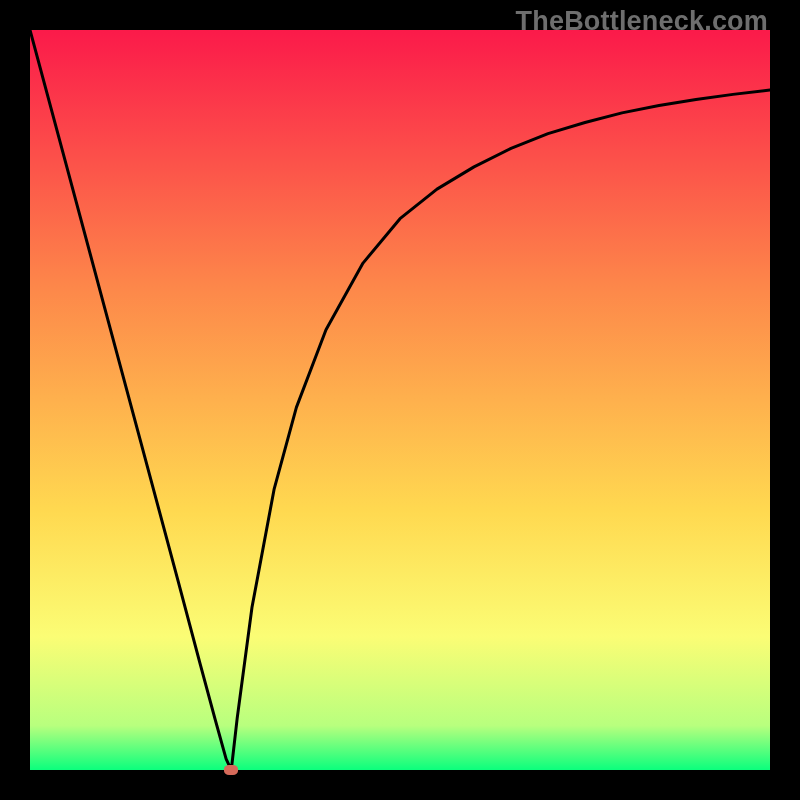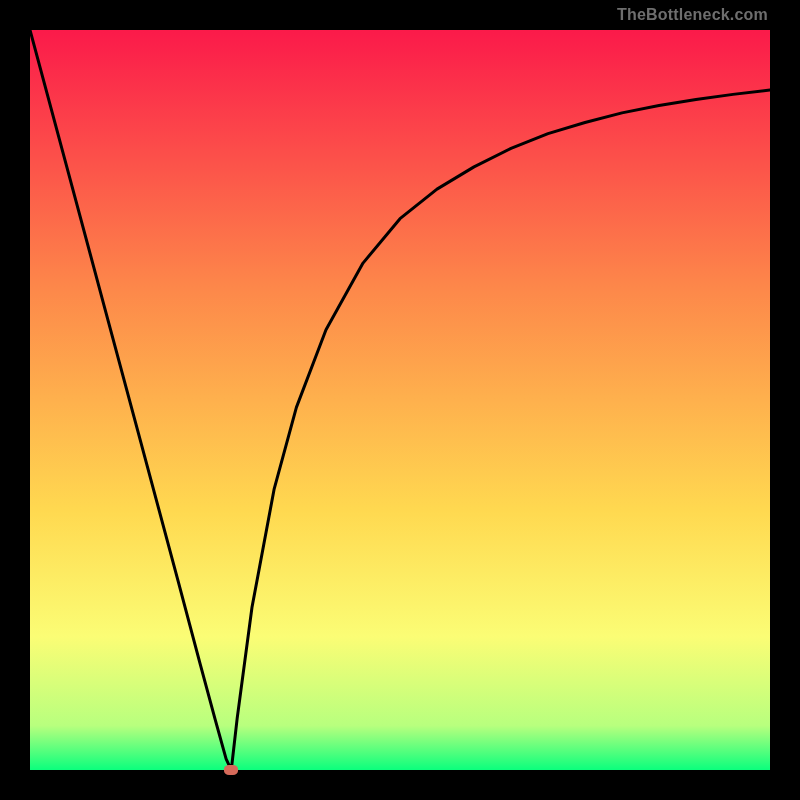--- a/index.html
+++ b/index.html
@@ -22,21 +22,21 @@
     left: 30px;
     top: 30px;
     width: 740px;
     height: 740px;
   }
   .watermark {
     position: absolute;
     top: 6px;
     right: 32px;
     color: #6e6e6e;
-    font-size: 16px;
+    font-size: 27px;
     font-weight: 600;
     letter-spacing: 0.2px;
   }
   .dot {
     position: absolute;
     width: 14px;
     height: 10px;
     border-radius: 5px / 4px;
     background: #d66a5a;
   }

